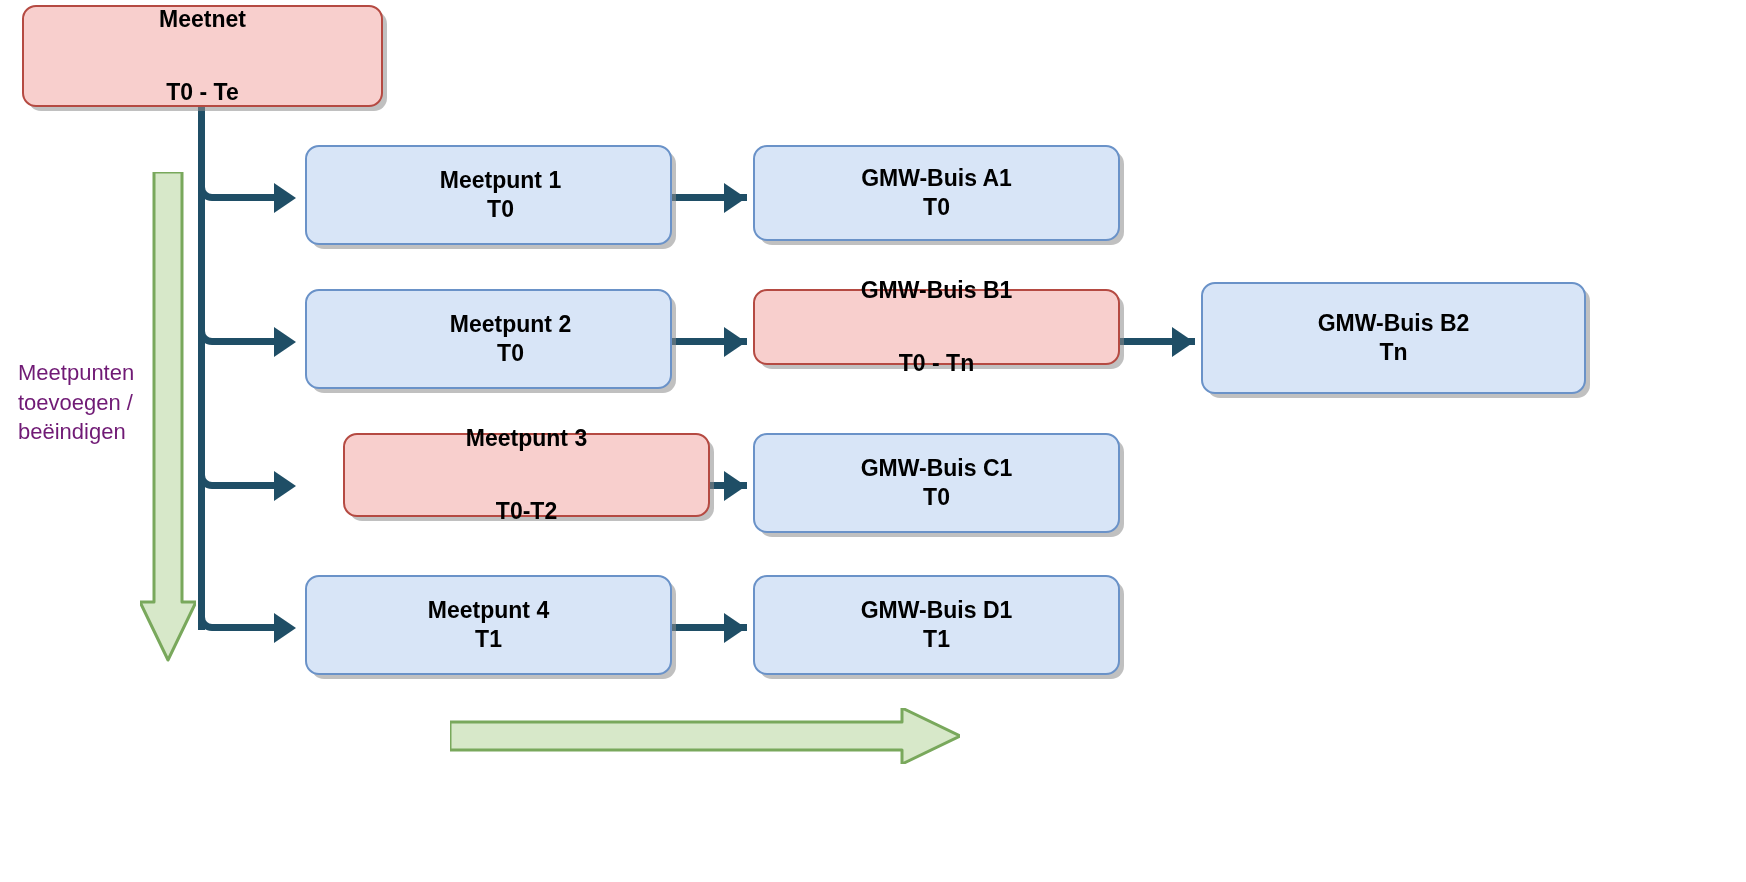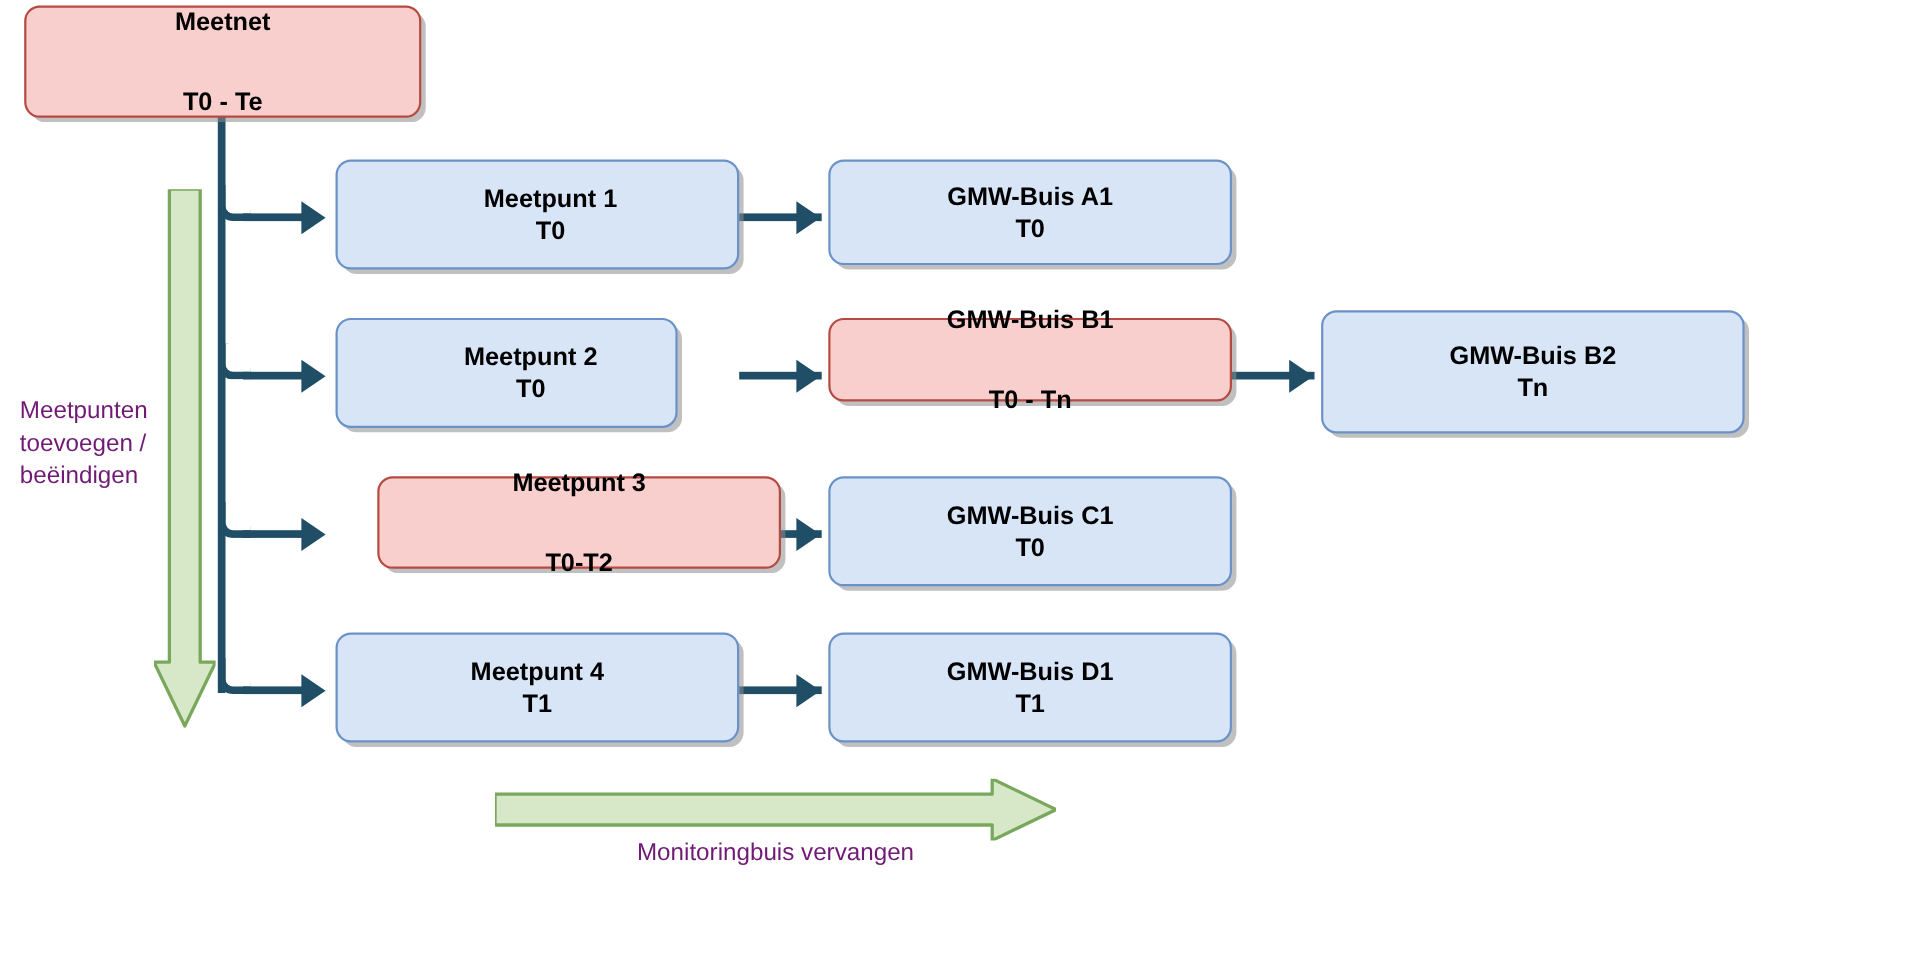--- a/index.html
+++ b/index.html
@@ -154,21 +154,21 @@
 
   <div class="node blue" style="left:305px; top:145px; width:367px; height:100px;padding-left:24px;">
     <span class="l1">Meetpunt 1</span>
     <span class="l2">T0</span>
   </div>
   <div class="node blue" style="left:753px; top:145px; width:367px; height:96px;">
     <span class="l1">GMW-Buis A1</span>
     <span class="l2">T0</span>
   </div>
 
-  <div class="node blue" style="left:305px; top:289px; width:311px; height:100px;padding-left:44px;">
+  <div class="node blue" style="left:305px; top:289px; width:367px; height:100px;padding-left:44px;">
     <span class="l1">Meetpunt 2</span>
     <span class="l2">T0</span>
   </div>
   <div class="node pink" style="left:753px; top:289px; width:367px; height:76px;justify-content:center;">
     <span class="l1">GMW-Buis B1</span>
     <span class="l2">T0 - Tn</span>
   </div>
   <div class="node blue" style="left:1201px; top:282px; width:385px; height:112px;">
     <span class="l1">GMW-Buis B2</span>
     <span class="l2">Tn</span>
@@ -189,15 +189,14 @@
   </div>
   <div class="node blue" style="left:753px; top:575px; width:367px; height:100px;">
     <span class="l1">GMW-Buis D1</span>
     <span class="l2">T1</span>
   </div>
 
   <svg class="green-arrow-right" style="left:450px; top:708px;" width="510" height="56" viewBox="0 0 510 56">
     <polygon points="0,14 452,14 452,0 510,28 452,56 452,42 0,42" fill="#d7e8c9" stroke="#79a85c" stroke-width="3" stroke-linejoin="round"></polygon>
   </svg>
 
-  <div class="plain-label center" style="left:455px; top:760px; width:500px;">Monitoringbuis vervangen</div>
 
 </div>
 
 </body></html>

